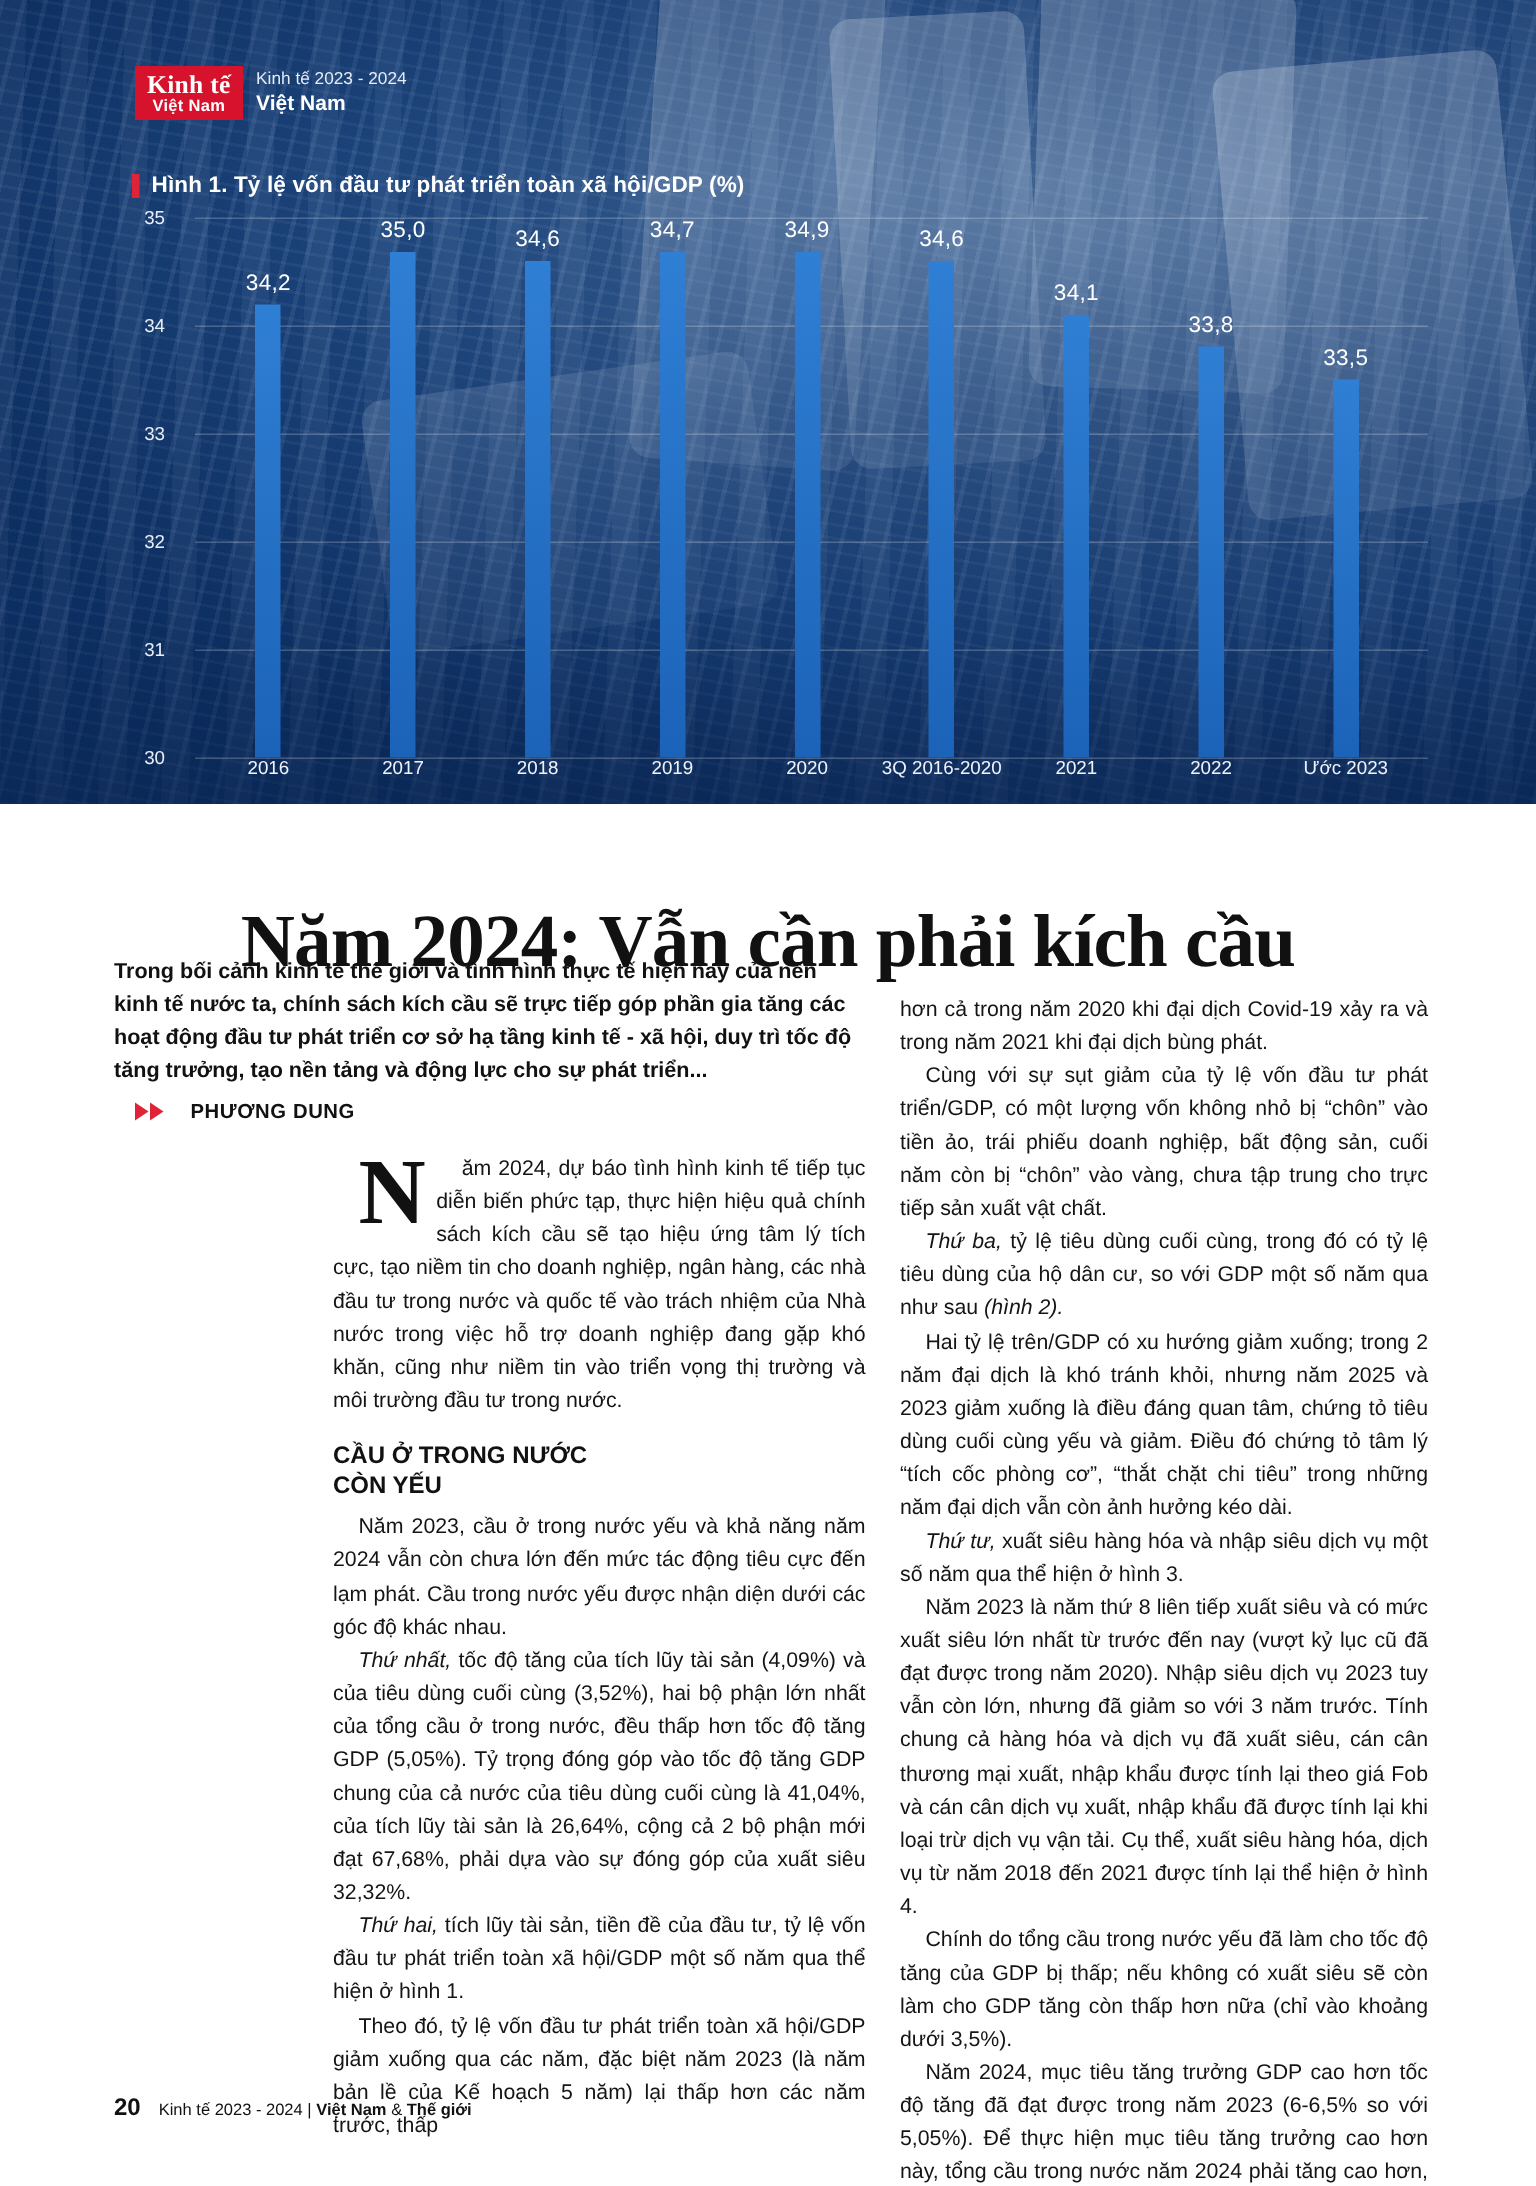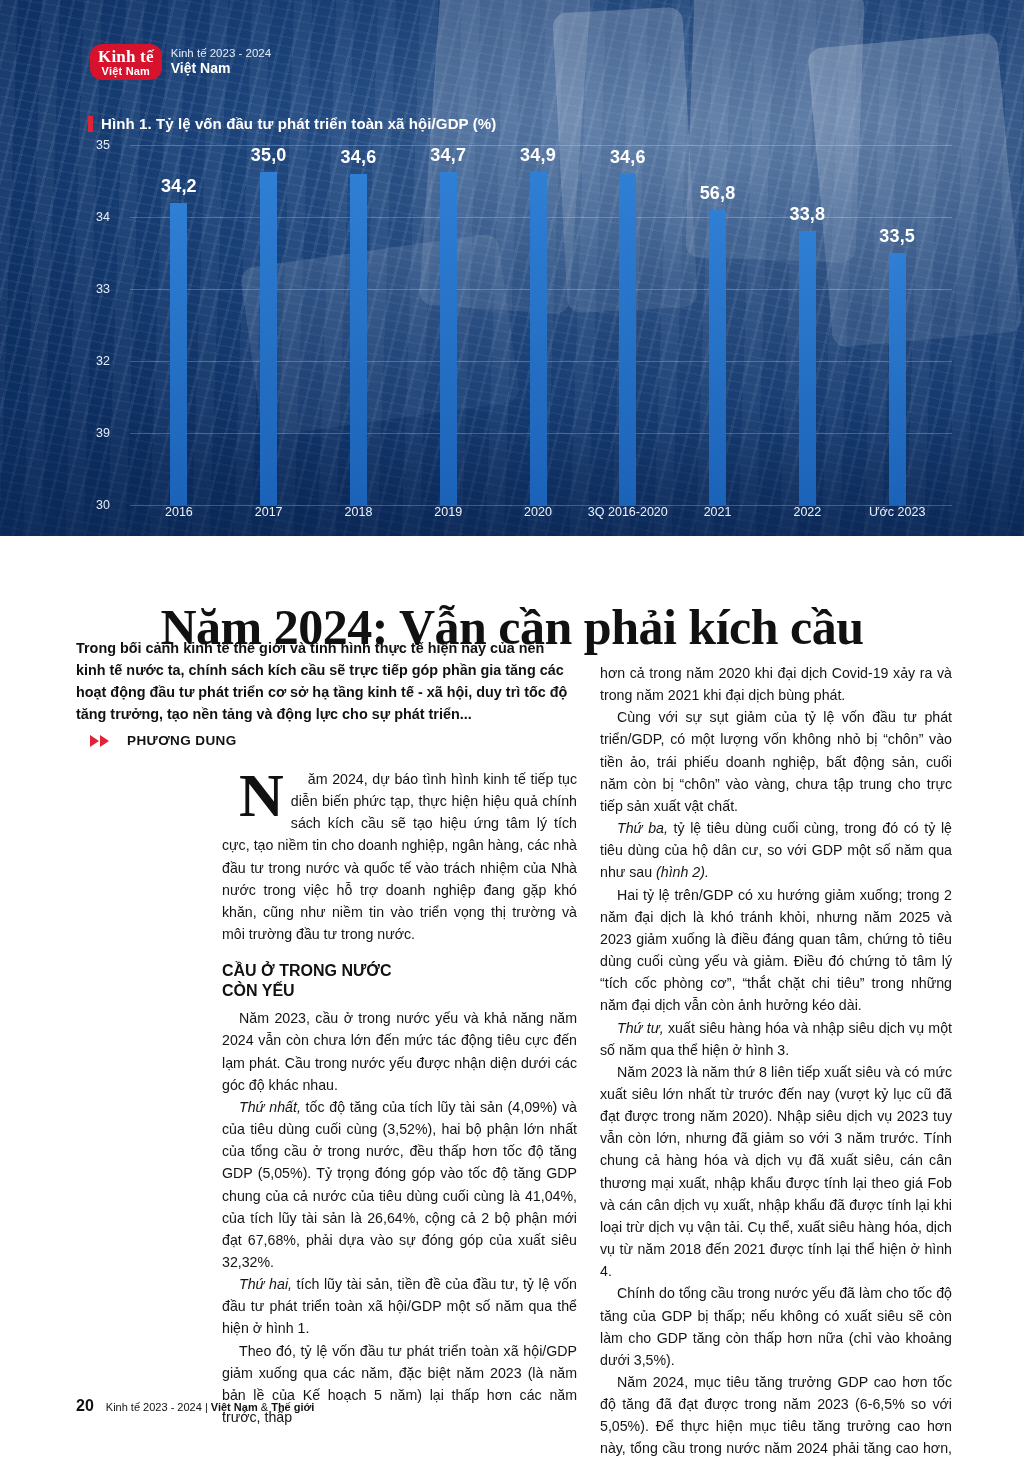--- a/index.html
+++ b/index.html
@@ -33,40 +33,40 @@
     position:absolute; border-radius:14px;
     background:linear-gradient(160deg, rgba(210,220,235,0.30), rgba(120,150,190,0.10));
     box-shadow:0 0 30px rgba(255,255,255,0.10) inset;
   }
   .vig { position:absolute; inset:0;
     background:linear-gradient(180deg, rgba(10,40,90,0.20) 0%, rgba(10,40,90,0.0) 22%, rgba(10,40,90,0.18) 76%, rgba(8,34,78,0.55) 100%); }
 
   .masthead { position:absolute; left:90px; top:44px; display:flex; align-items:flex-start; gap:9px; }
   .logo-box {
     background:#d6122c; color:#fff; text-align:center; padding:4px 8px 3px;
-    line-height:1.05; border-radius:12px;
+    line-height:1.05; border-radius:0;
   }
   .logo-box .l1 { font-family:"Liberation Serif", serif; font-weight:700; font-size:17px; letter-spacing:.2px; }
   .logo-box .l2 { font-size:11px; font-weight:700; letter-spacing:.2px; }
   .mast-txt { color:#ffffff; line-height:1.25; padding-top:2px; }
   .mast-txt .m1 { font-size:11.5px; color:#e4ecf6; }
   .mast-txt .m2 { font-size:14px; font-weight:700; }
 
   .fig-title { position:absolute; left:88px; top:115px; display:flex; align-items:center; gap:8px; }
   .fig-bar { width:5px; height:16px; background:#e02437; display:block; }
   .fig-title span.t { color:#fff; font-size:15px; font-weight:700; letter-spacing:.1px; }
 
   
   .plot { position:absolute; left:112px; top:145px; width:830px; height:360px; }
   .gridline { position:absolute; left:18px; right:-10px; height:1px; background:rgba(255,255,255,0.22); }
   .ylab { position:absolute; left:-26px; color:#e8eef7; font-size:12.5px; transform:translateY(-50%); width:24px; text-align:right; }
   .bars { position:absolute; left:22px; right:0; top:0; bottom:0; display:flex; align-items:flex-end; }
   .bcol { flex:1; display:flex; flex-direction:column; align-items:center; justify-content:flex-end; height:100%; }
   .bar { width:17px; background:linear-gradient(180deg,#2f7fd4 0%, #1b63b8 100%); }
-  .bval { color:#fff; font-size:18px; font-weight:700; margin-bottom:6px; letter-spacing:.2px; }
+  .bval { color:#fff; font-size:15px; font-weight:400; margin-bottom:6px; letter-spacing:.2px; }
   .xaxis { position:absolute; left:134px; top:505px; width:808px; display:flex; }
   .xlab { flex:1; text-align:center; color:#eef3fa; font-size:12.5px; }
   .source { position:absolute; right:34px; top:526px; color:#dfe8f4; font-size:9.5px; font-style:italic;margin-top:47px; }
 
   
   .headline {
     position:absolute; left:0; top:564px; width:1024px; text-align:center;
     font-family:"Liberation Serif", serif; font-weight:700; font-size:50px;
     color:#111; letter-spacing:-0.5px;
   }
@@ -125,21 +125,21 @@
   <div class="fig-title">
     <i class="fig-bar"></i>
     <span class="t">Hình 1. Tỷ lệ vốn đầu tư phát triển toàn xã hội/GDP (%)</span>
   </div>
 
   <div class="plot">
     <div id="gridlayer">
         <div class="gridline" style="top: 360px;"></div>
         <div class="ylab" style="top: 360px;">30</div>
         <div class="gridline" style="top: 288px;"></div>
-        <div class="ylab" style="top: 288px;">39</div>
+        <div class="ylab" style="top: 288px;">31</div>
         <div class="gridline" style="top: 216px;"></div>
         <div class="ylab" style="top: 216px;">32</div>
         <div class="gridline" style="top: 144px;"></div>
         <div class="ylab" style="top: 144px;">33</div>
         <div class="gridline" style="top: 72px;"></div>
         <div class="ylab" style="top: 72px;">34</div>
         <div class="gridline" style="top: 0px;"></div>
         <div class="ylab" style="top: 0px;">35</div>
       </div>
     <div class="bars" id="barlayer">
@@ -161,21 +161,21 @@
         </div>
         <div class="bcol">
           <div class="bval">34,9</div>
           <div class="bar" style="height: 352.8px; background: linear-gradient(rgb(47, 127, 212) 0%, rgb(27, 99, 184) 100%);"></div>
         </div>
         <div class="bcol">
           <div class="bval">34,6</div>
           <div class="bar" style="height: 331.2px; background: linear-gradient(rgb(47, 127, 212) 0%, rgb(27, 99, 184) 100%);"></div>
         </div>
         <div class="bcol">
-          <div class="bval">56,8</div>
+          <div class="bval">34,1</div>
           <div class="bar" style="height: 295.2px; background: linear-gradient(rgb(47, 127, 212) 0%, rgb(27, 99, 184) 100%);"></div>
         </div>
         <div class="bcol">
           <div class="bval">33,8</div>
           <div class="bar" style="height: 273.6px; background: linear-gradient(rgb(47, 127, 212) 0%, rgb(27, 99, 184) 100%);"></div>
         </div>
         <div class="bcol">
           <div class="bval">33,5</div>
           <div class="bar" style="height: 252px; background: linear-gradient(rgb(47, 127, 212) 0%, rgb(27, 99, 184) 100%);"></div>
         </div>

